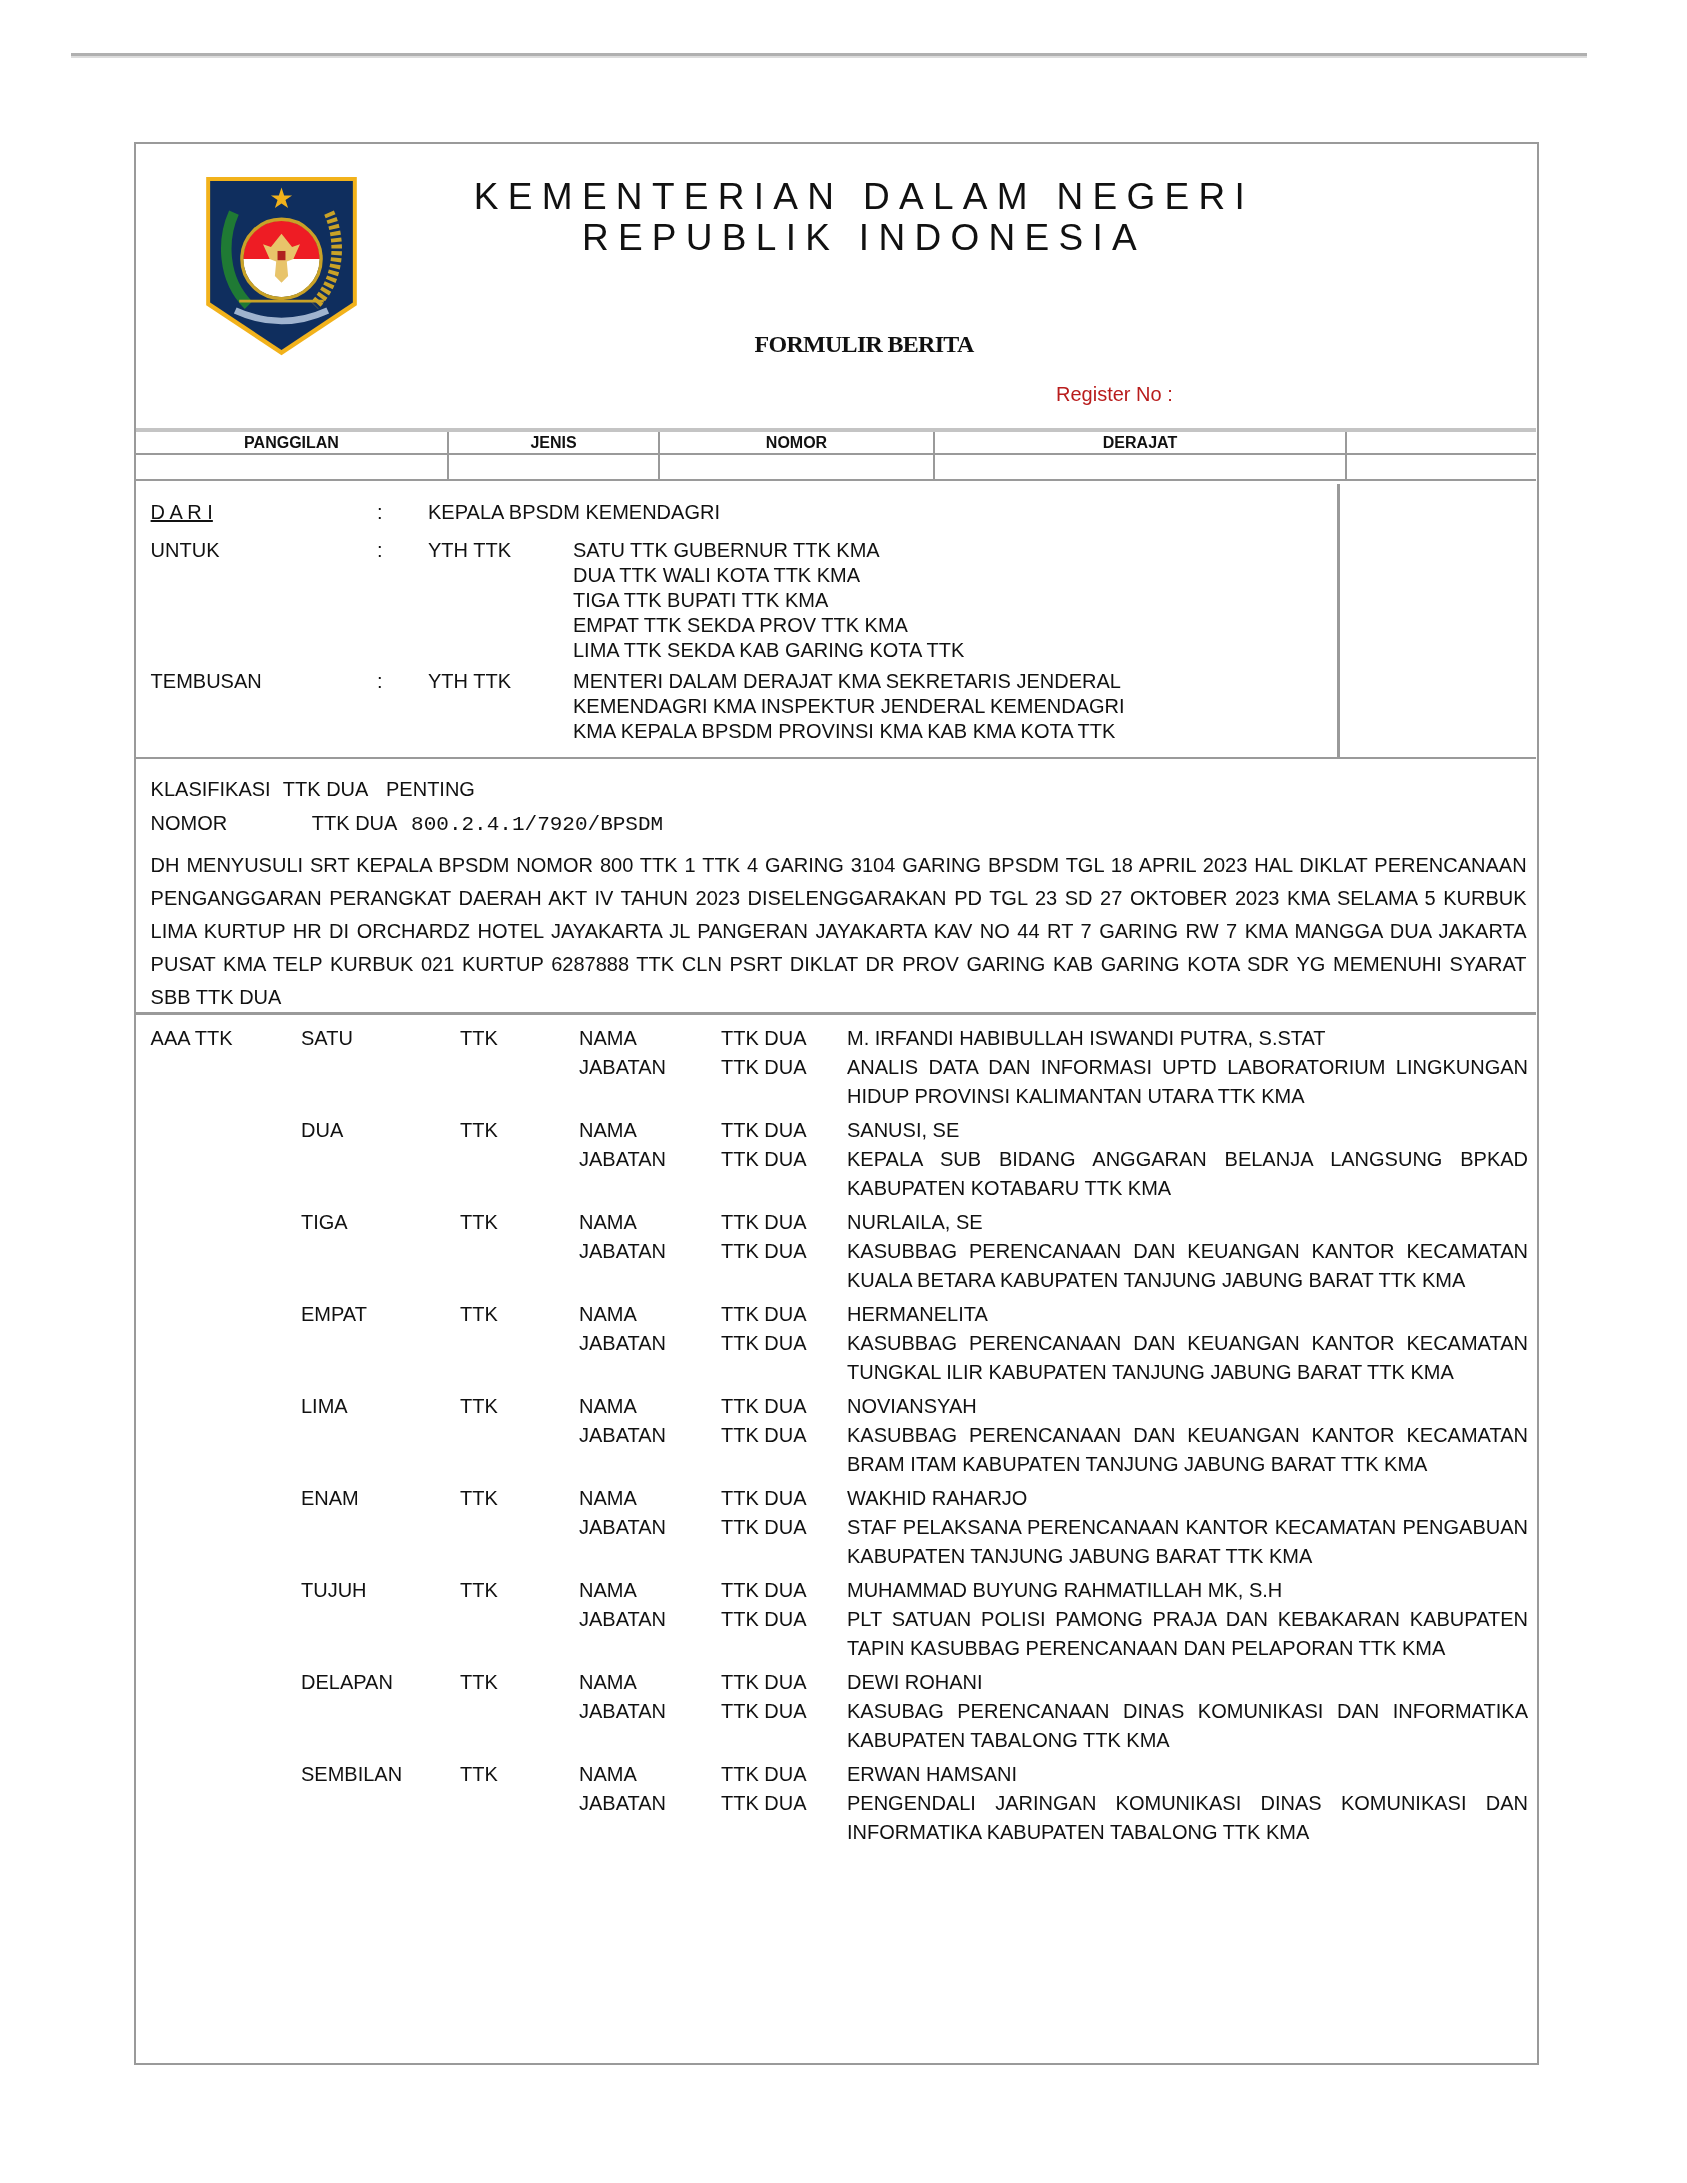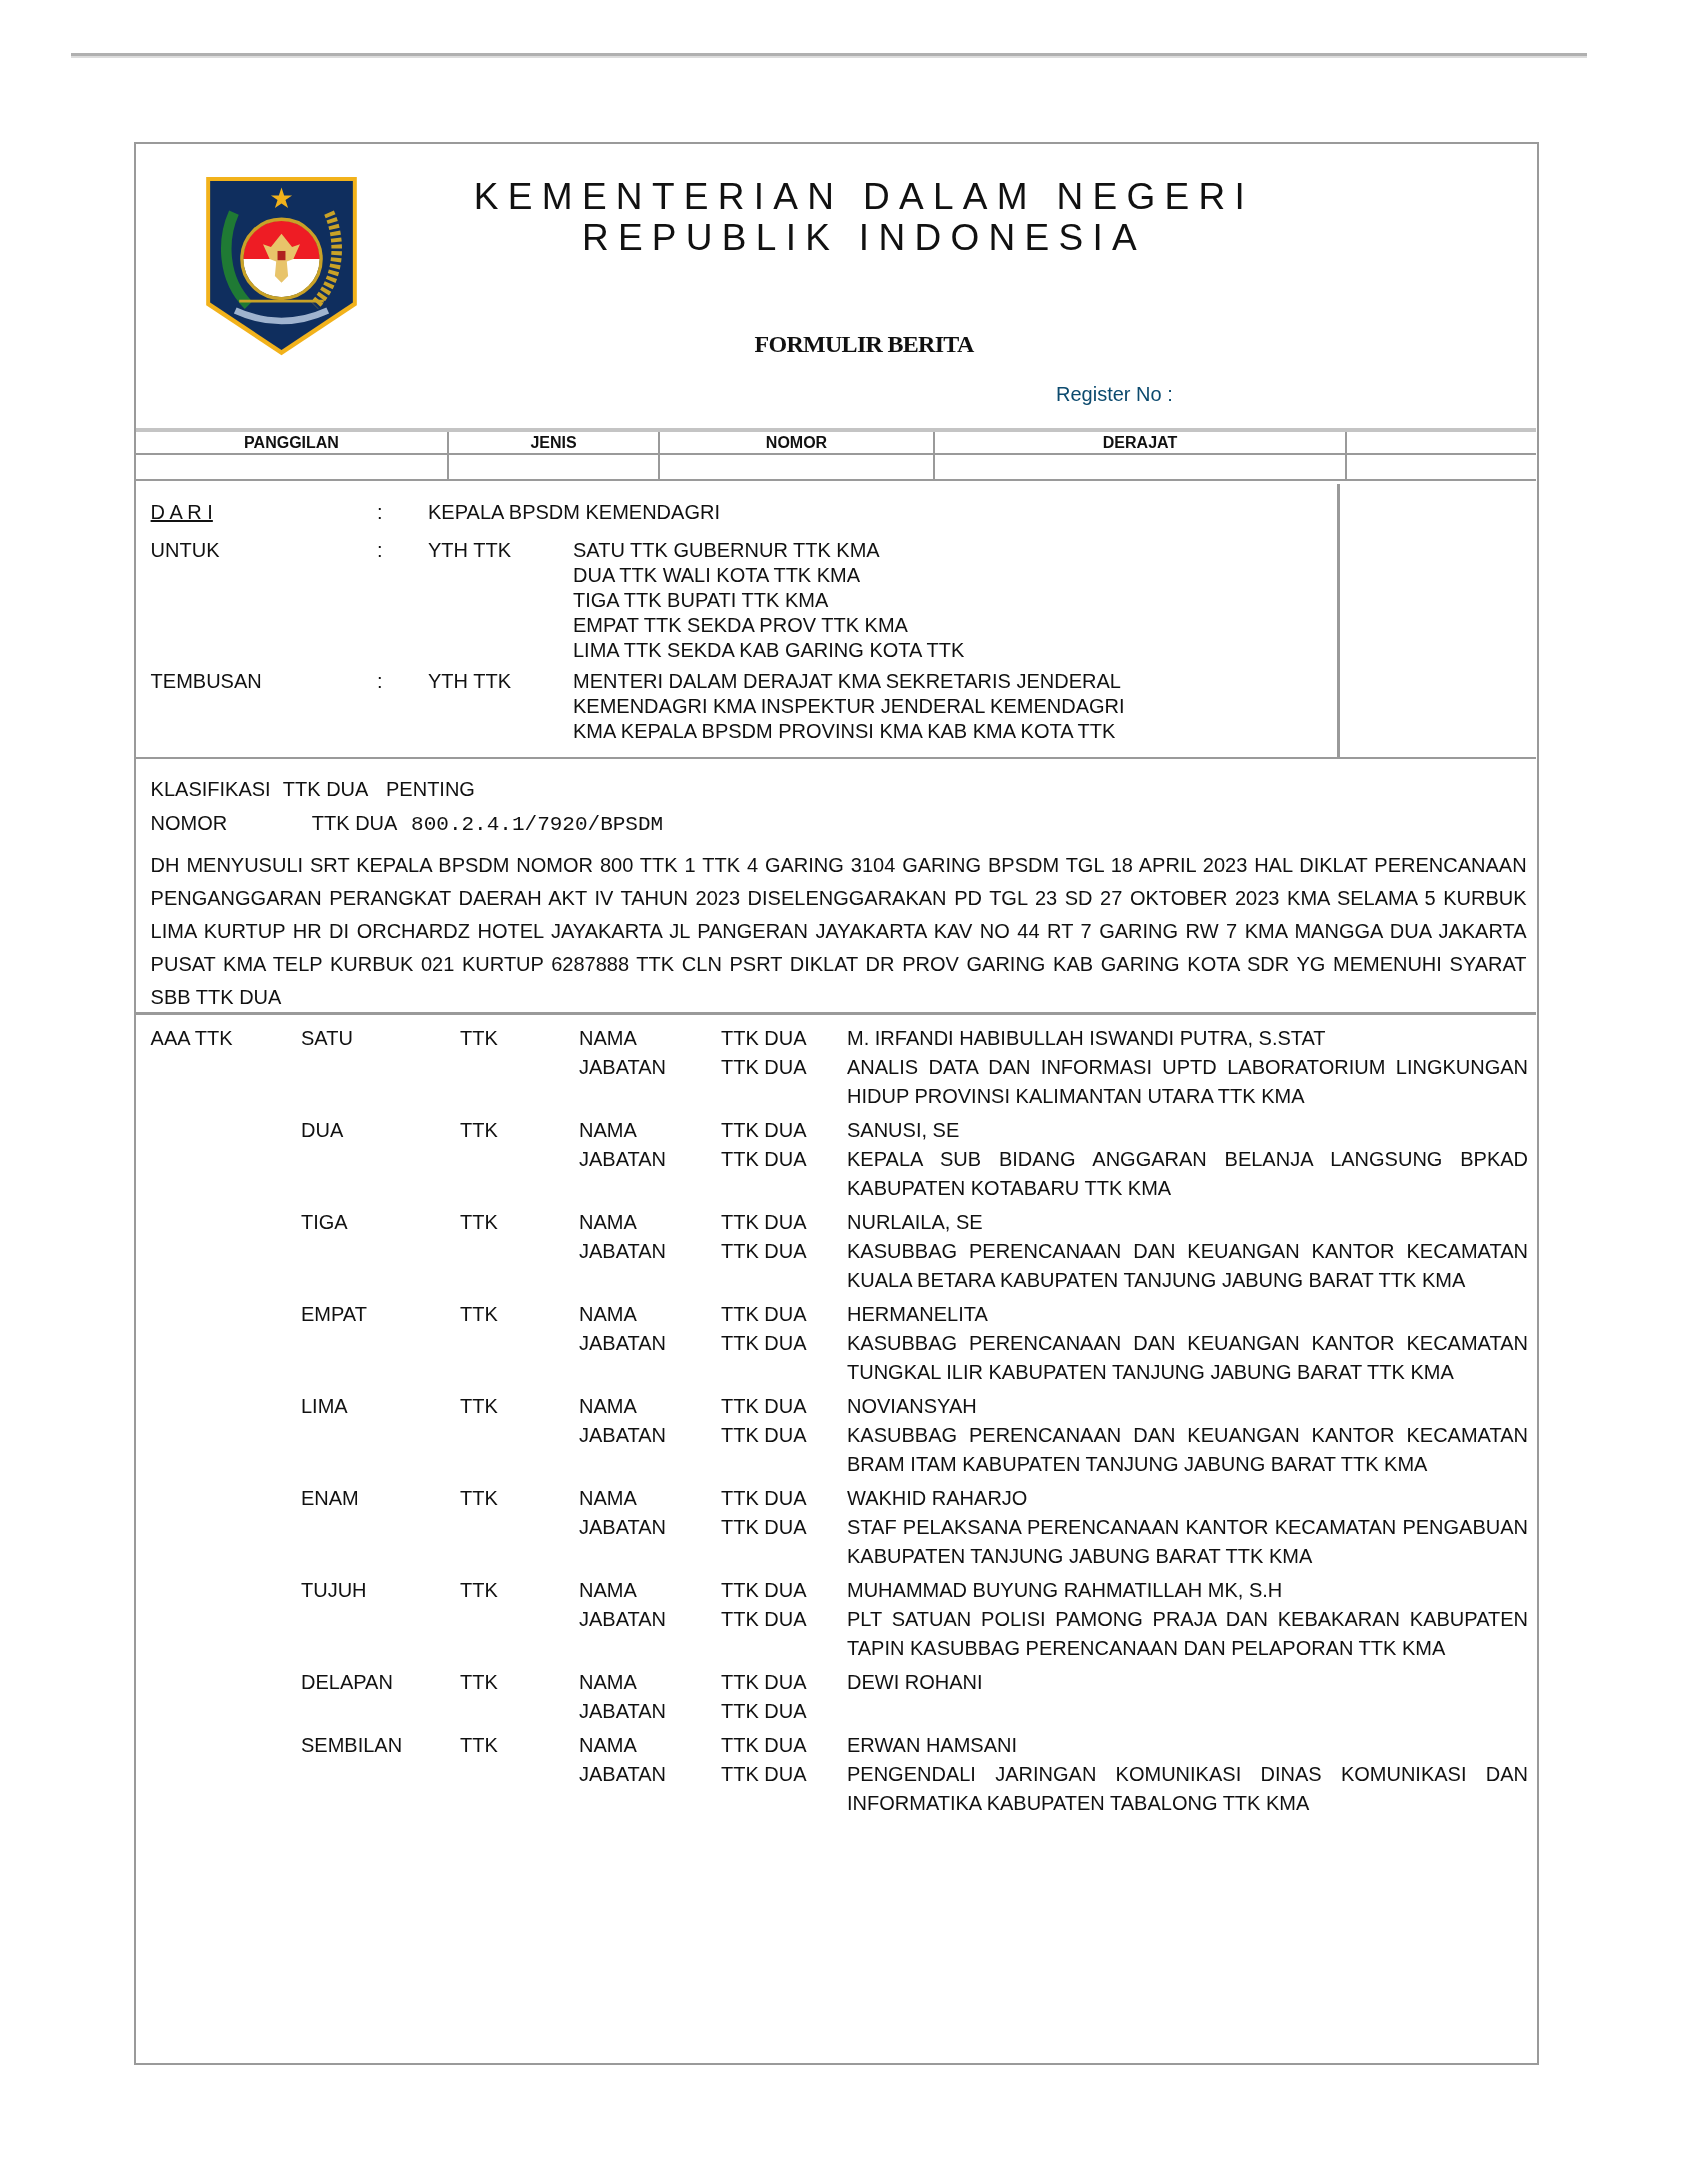--- a/index.html
+++ b/index.html
@@ -8,21 +8,21 @@
   .top-rule { position: absolute; left: 71px; top: 53px; width: 1516px; height: 2.6px;
               background: #b0b0b0; border-bottom: 2.6px solid #dcdcdc; }
   .form { position: absolute; left: 134px; top: 142px; width: 1405px; height: 1923px;
           border: 2.6px solid #9a9a9a; box-sizing: border-box; }
   
   .logo { position: absolute; left: 66px; top: 29px; width: 159px; height: 185px; }
   .title { position: absolute; left: 225px; top: 32px; width: 1006px; text-align: center;
            font-size: 37px; letter-spacing: 9.3px; line-height: 41px; font-weight: normal; }
   .subtitle { position: absolute; left: 225px; top: 187px; width: 1006px; text-align: center;
               font-family: "Liberation Serif", serif; font-weight: bold; font-size: 24px; letter-spacing: -0.7px; }
-  .register { position: absolute; left: 920px; top: 239px; font-size: 20px; color: #0c4a6e; }
+  .register { position: absolute; left: 920px; top: 239px; font-size: 20px; color: #b91c1c; }
   
   .hdr-table { position: absolute; left: 0; top: 284px; width: 1400px; border-collapse: collapse; }
   .hdr-table td { border: 2.6px solid #9a9a9a; height: 21px; text-align: center; font-weight: bold;
                   font-size: 16px; padding: 0; }
   .hdr-table tr:first-child td { border-top: 4px solid #c4c4c4; }
   .hdr-table td:first-child { border-left: none; }
   .hdr-table td:last-child { border-right: none; }
   .hdr-table tr.blank td { height: 24px; }
   
   .addr { position: absolute; left: 0; top: 340px; width: 1400px; height: 273px;
@@ -279,20 +279,21 @@
             <span class="c3">NAMA</span>
             <span class="c4">TTK DUA</span>
             <span class="c5 last">DEWI ROHANI</span>
           </div>
           <div class="p-line">
             <span class="c0"></span>
             <span class="c1"></span>
             <span class="c2"></span>
             <span class="c3">JABATAN</span>
             <span class="c4">TTK DUA</span>
+            <span class="c5 last">KASUBAG PERENCANAAN DINAS KOMUNIKASI DAN INFORMATIKA KABUPATEN TABALONG TTK KMA</span>
           </div>
         </div>
         <div class="p-entry">
           <div class="p-line">
             <span class="c0"></span>
             <span class="c1">SEMBILAN</span>
             <span class="c2">TTK</span>
             <span class="c3">NAMA</span>
             <span class="c4">TTK DUA</span>
             <span class="c5 last">ERWAN HAMSANI</span>

